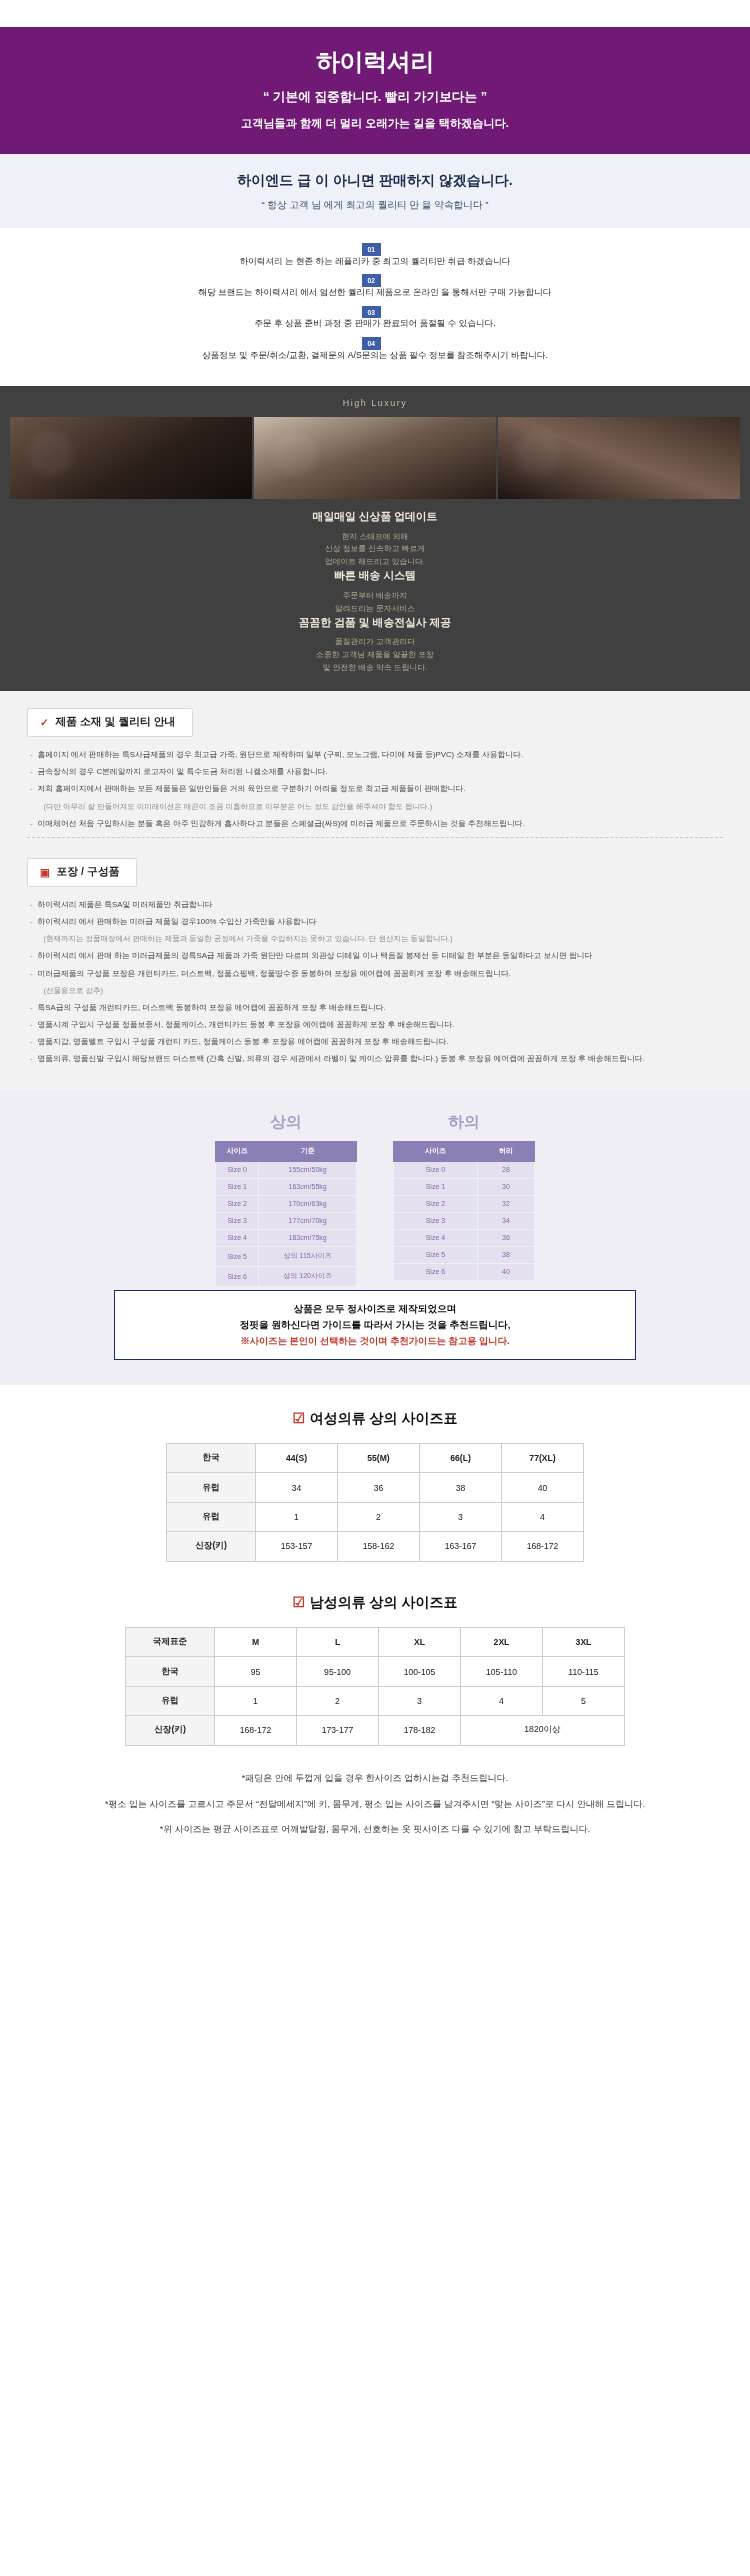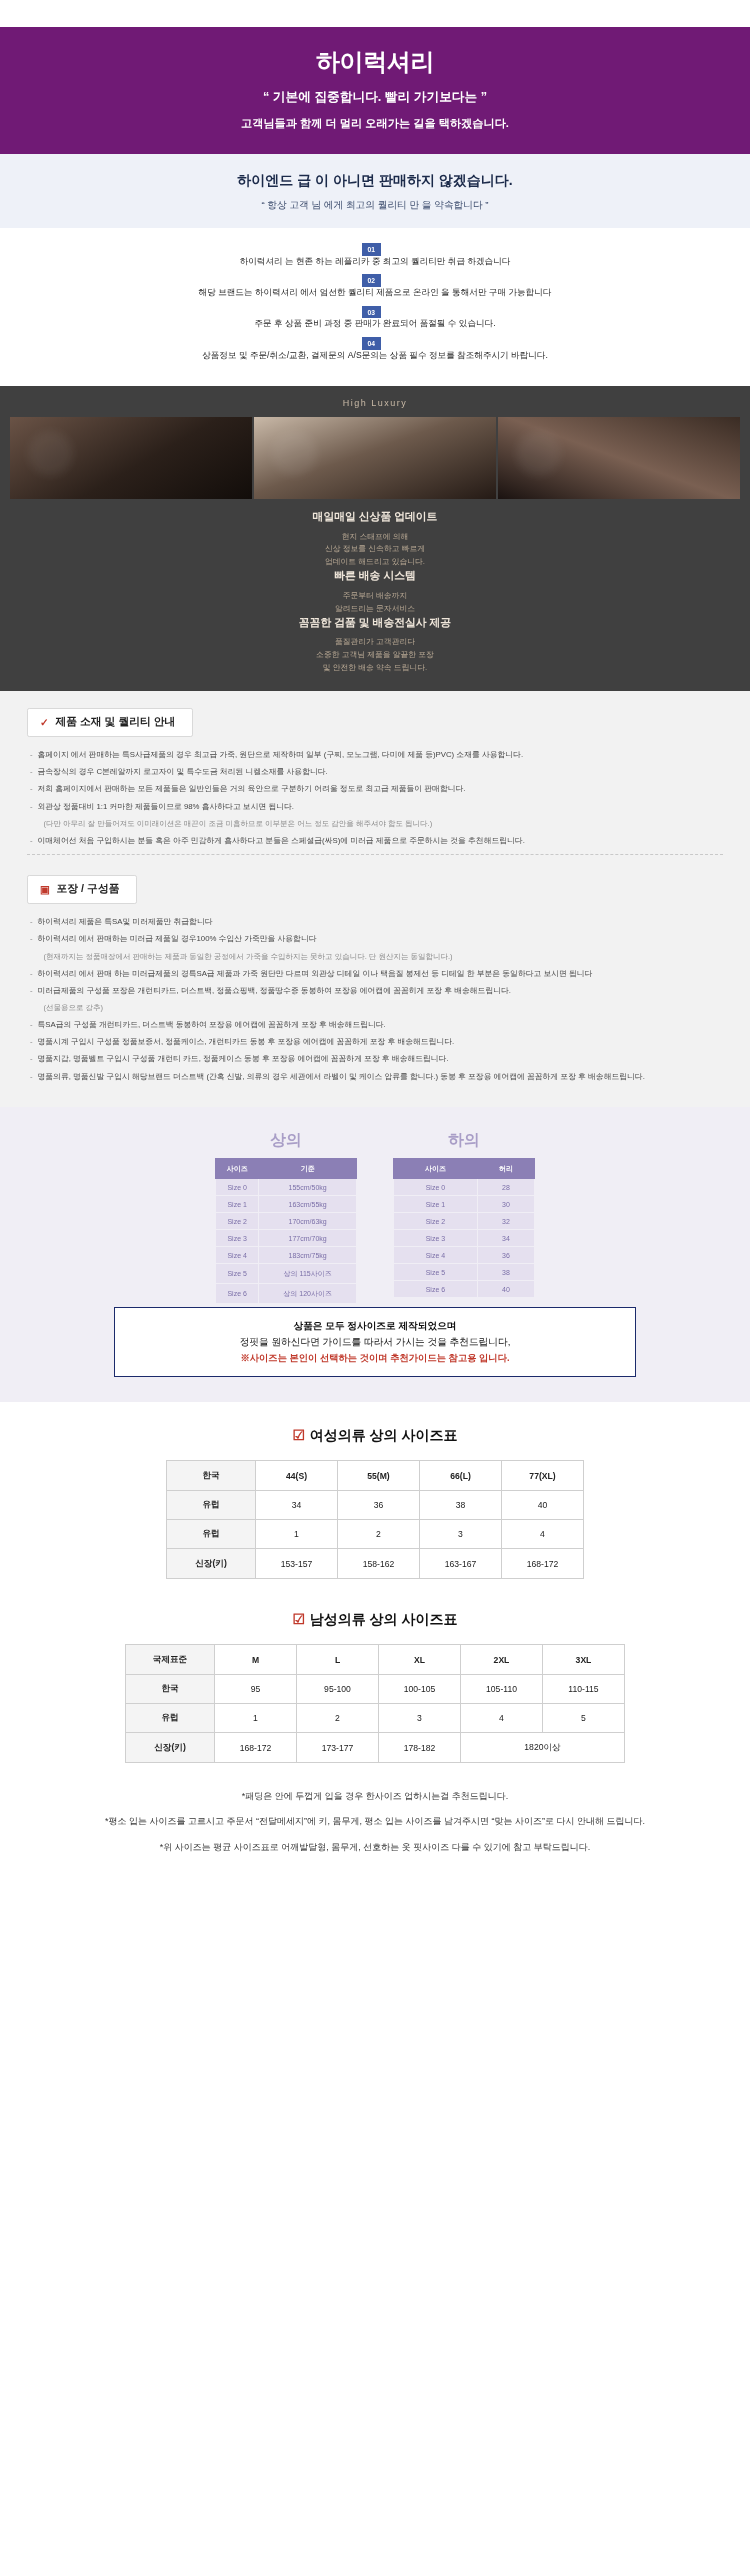--- a/index.html
+++ b/index.html
@@ -227,21 +227,21 @@
   .redbox {
     margin: 3px auto 0;
     width: 522px;
     border: 1.5px solid #1b2a6b;
     background: #ffffff;
     text-align: center;
     padding: 9.7px 7.5px;
     line-height: 1.7;
   }
   .redbox .l1 { font-size: 9.7px; font-weight: bold; color: #111; }
-  .redbox .l2 { font-size: 9.7px; font-weight: normal; color: #111; }
+  .redbox .l2 { font-size: 9.7px; font-weight: bold; color: #111; }
   .redbox .l3 { font-size: 9.3px; font-weight: bold; color: #c0392b; }
 
   
   .tsec { background: #ffffff; padding: 25px 0 7.5px; }
   .tsec-title {
     text-align: center;
     font-size: 14px;
     font-weight: bold;
     color: #111;
     margin-bottom: 15px;
@@ -343,21 +343,20 @@
 
   <div class="infosec">
     <div class="sec-head">
       <span class="chk">✓</span>
       <span class="t">제품 소재 및 퀄리티 안내</span>
     </div>
     <ul class="bullets">
       <li>홈페이지 에서 판매하는 특S사급제품의 경우 최고급 가죽, 원단으로 제작하며 일부 (구찌, 모노그램, 다미에 제품 등)PVC) 소재를 사용합니다.</li>
       <li>금속장식의 경우 C본레알까지 로고자이 및 특수도금 처리된 니켈소재를 사용합니다.</li>
       <li>저희 홈페이지에서 판매하는 모든 제품들은 일반인들은 거의 육안으로 구분하기 어려울 정도로 최고급 제품들이 판매합니다.</li>
-      <li>외관상 정품대비 1:1 커마한 제품들이므로 98% 흡사하다고 보시면 됩니다.</li>
       <li class="sub">(다만 아무리 잘 만들어져도 이미래이션은 매끈이 조금 미흡하므로 이부분은 어느 정도 감안을 해주셔야 함도 됩니다.)</li>
       <li>이매체어선 처음 구입하시는 분들 혹은 아주 민감하게 흡사하다고 분들은 스페셜급(싸S)에 미러급 제품으로 주문하시는 것을 추천해드립니다.</li>
     </ul>
     <div class="dashed-divider"></div>
   </div>
 
   <div class="infosec2">
     <div class="sec-head">
       <span class="chk">▣</span>
       <span class="t">포장 / 구성품</span>

